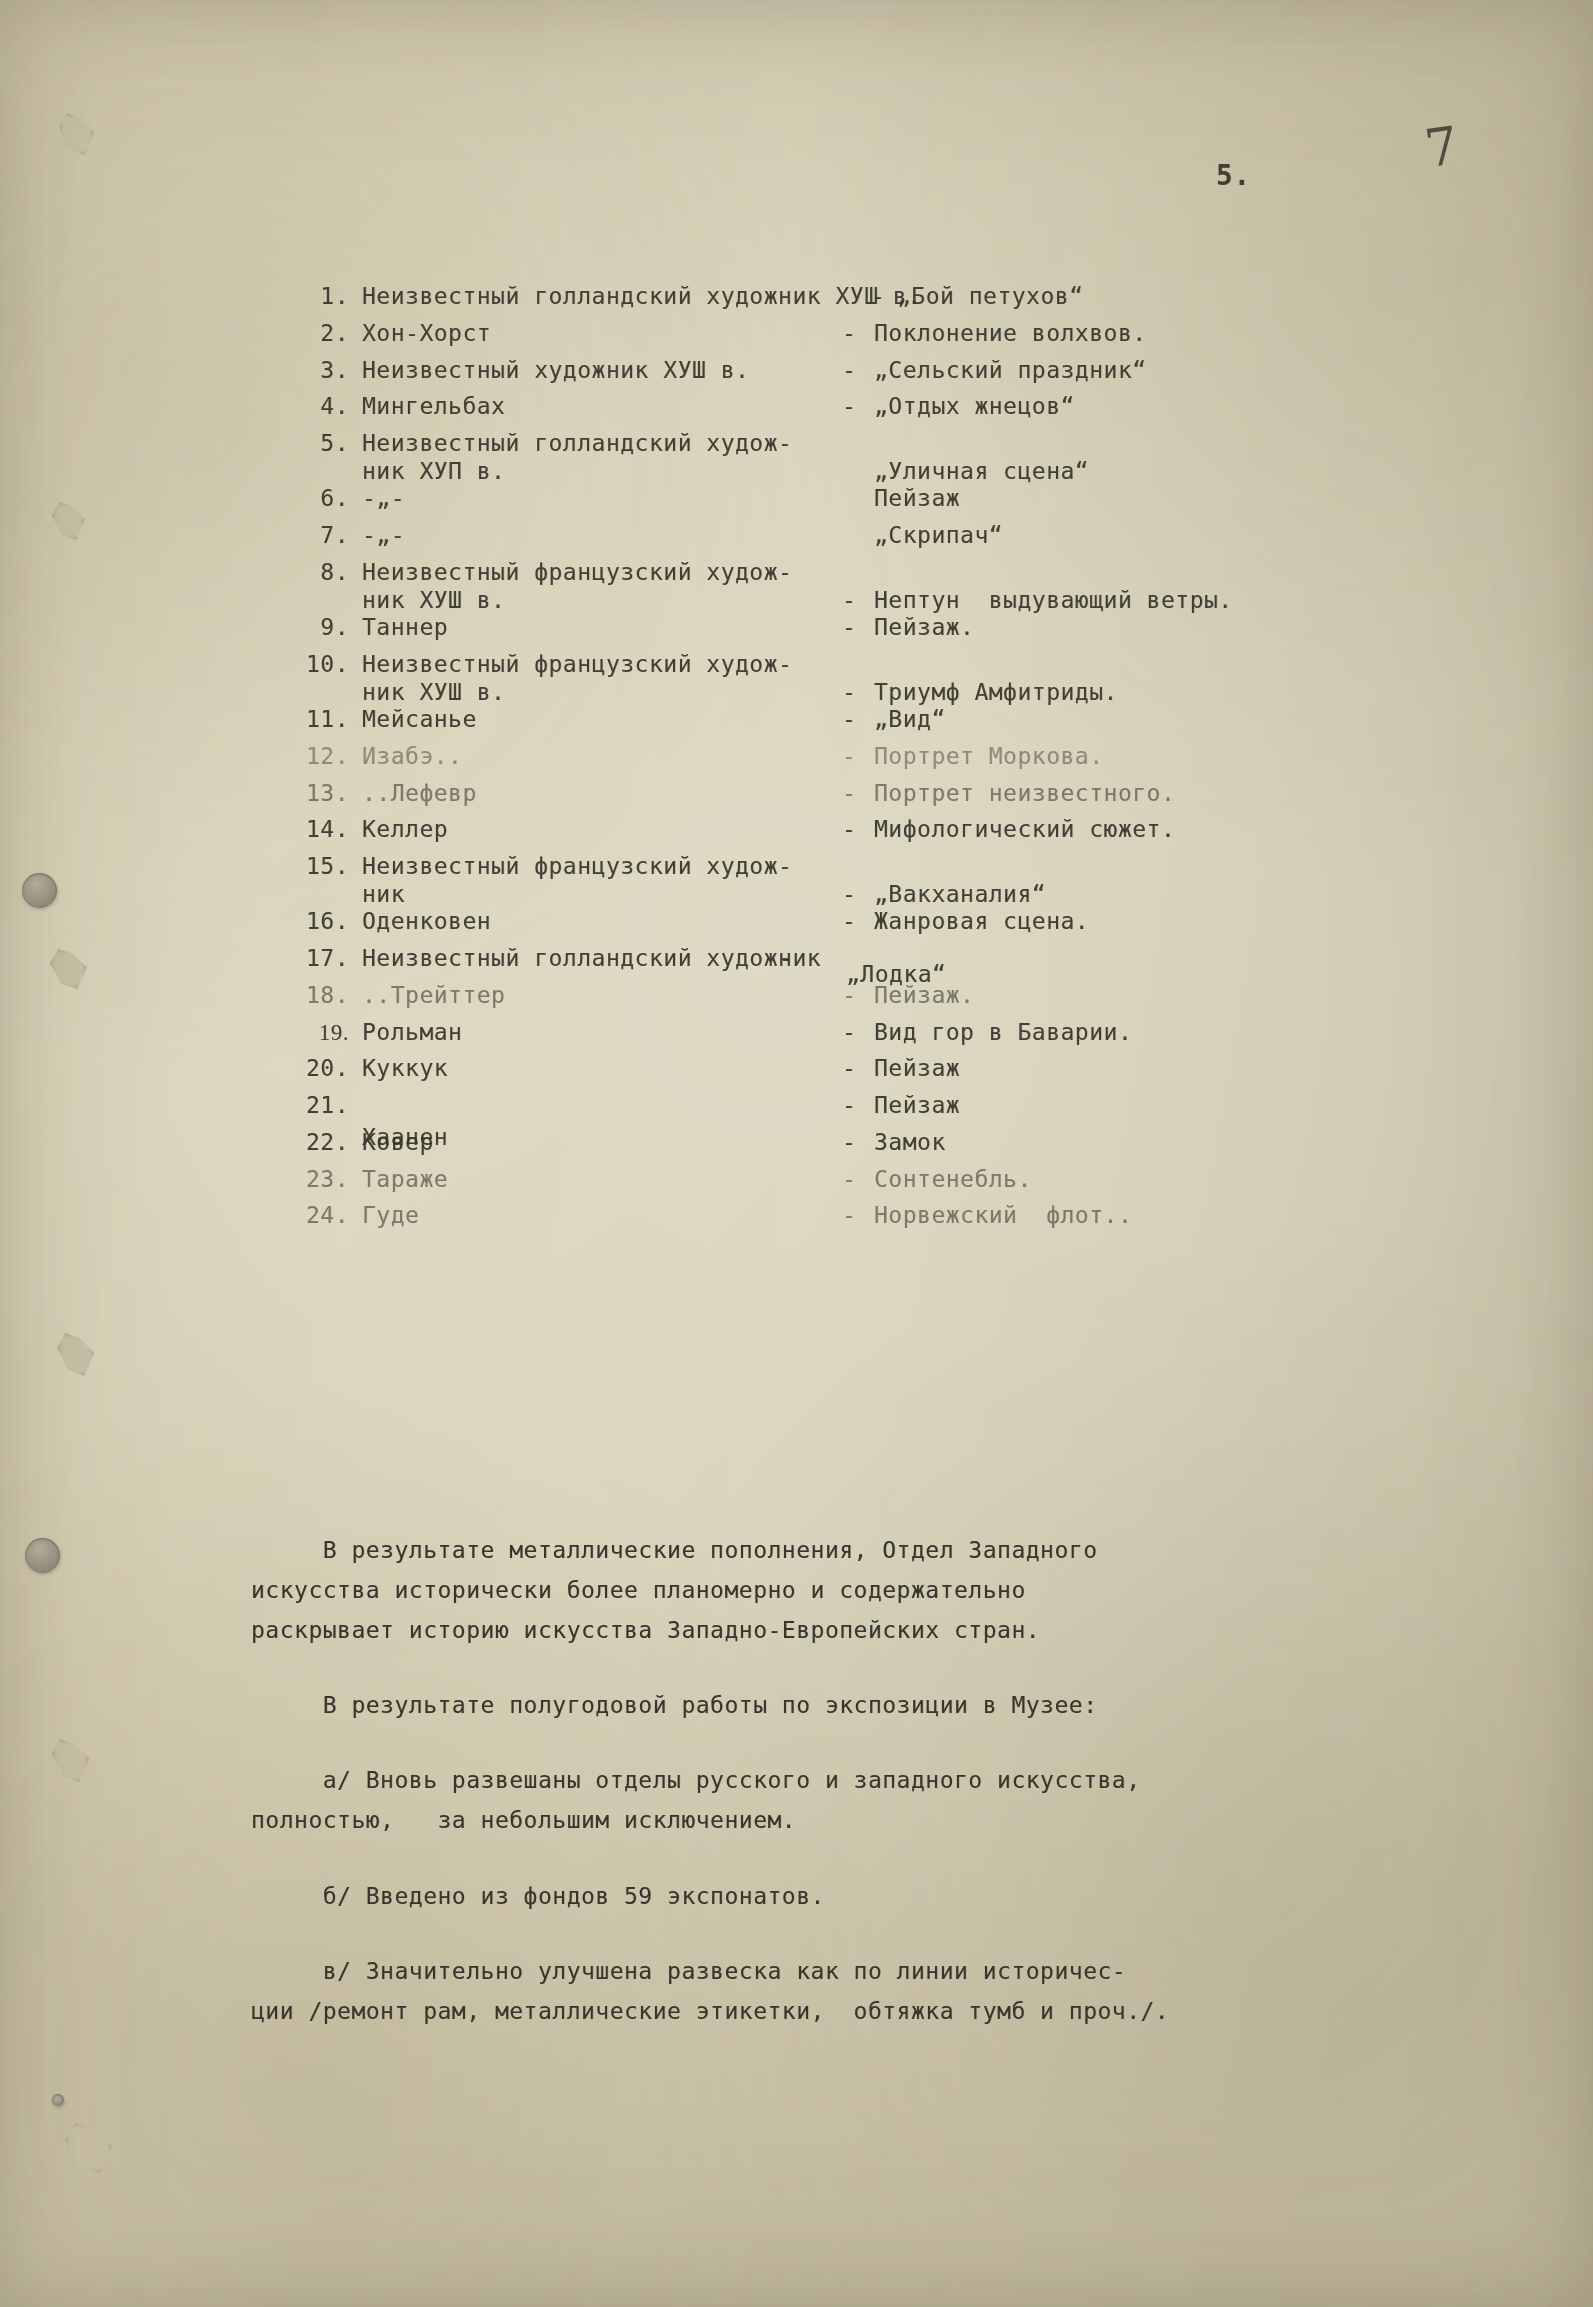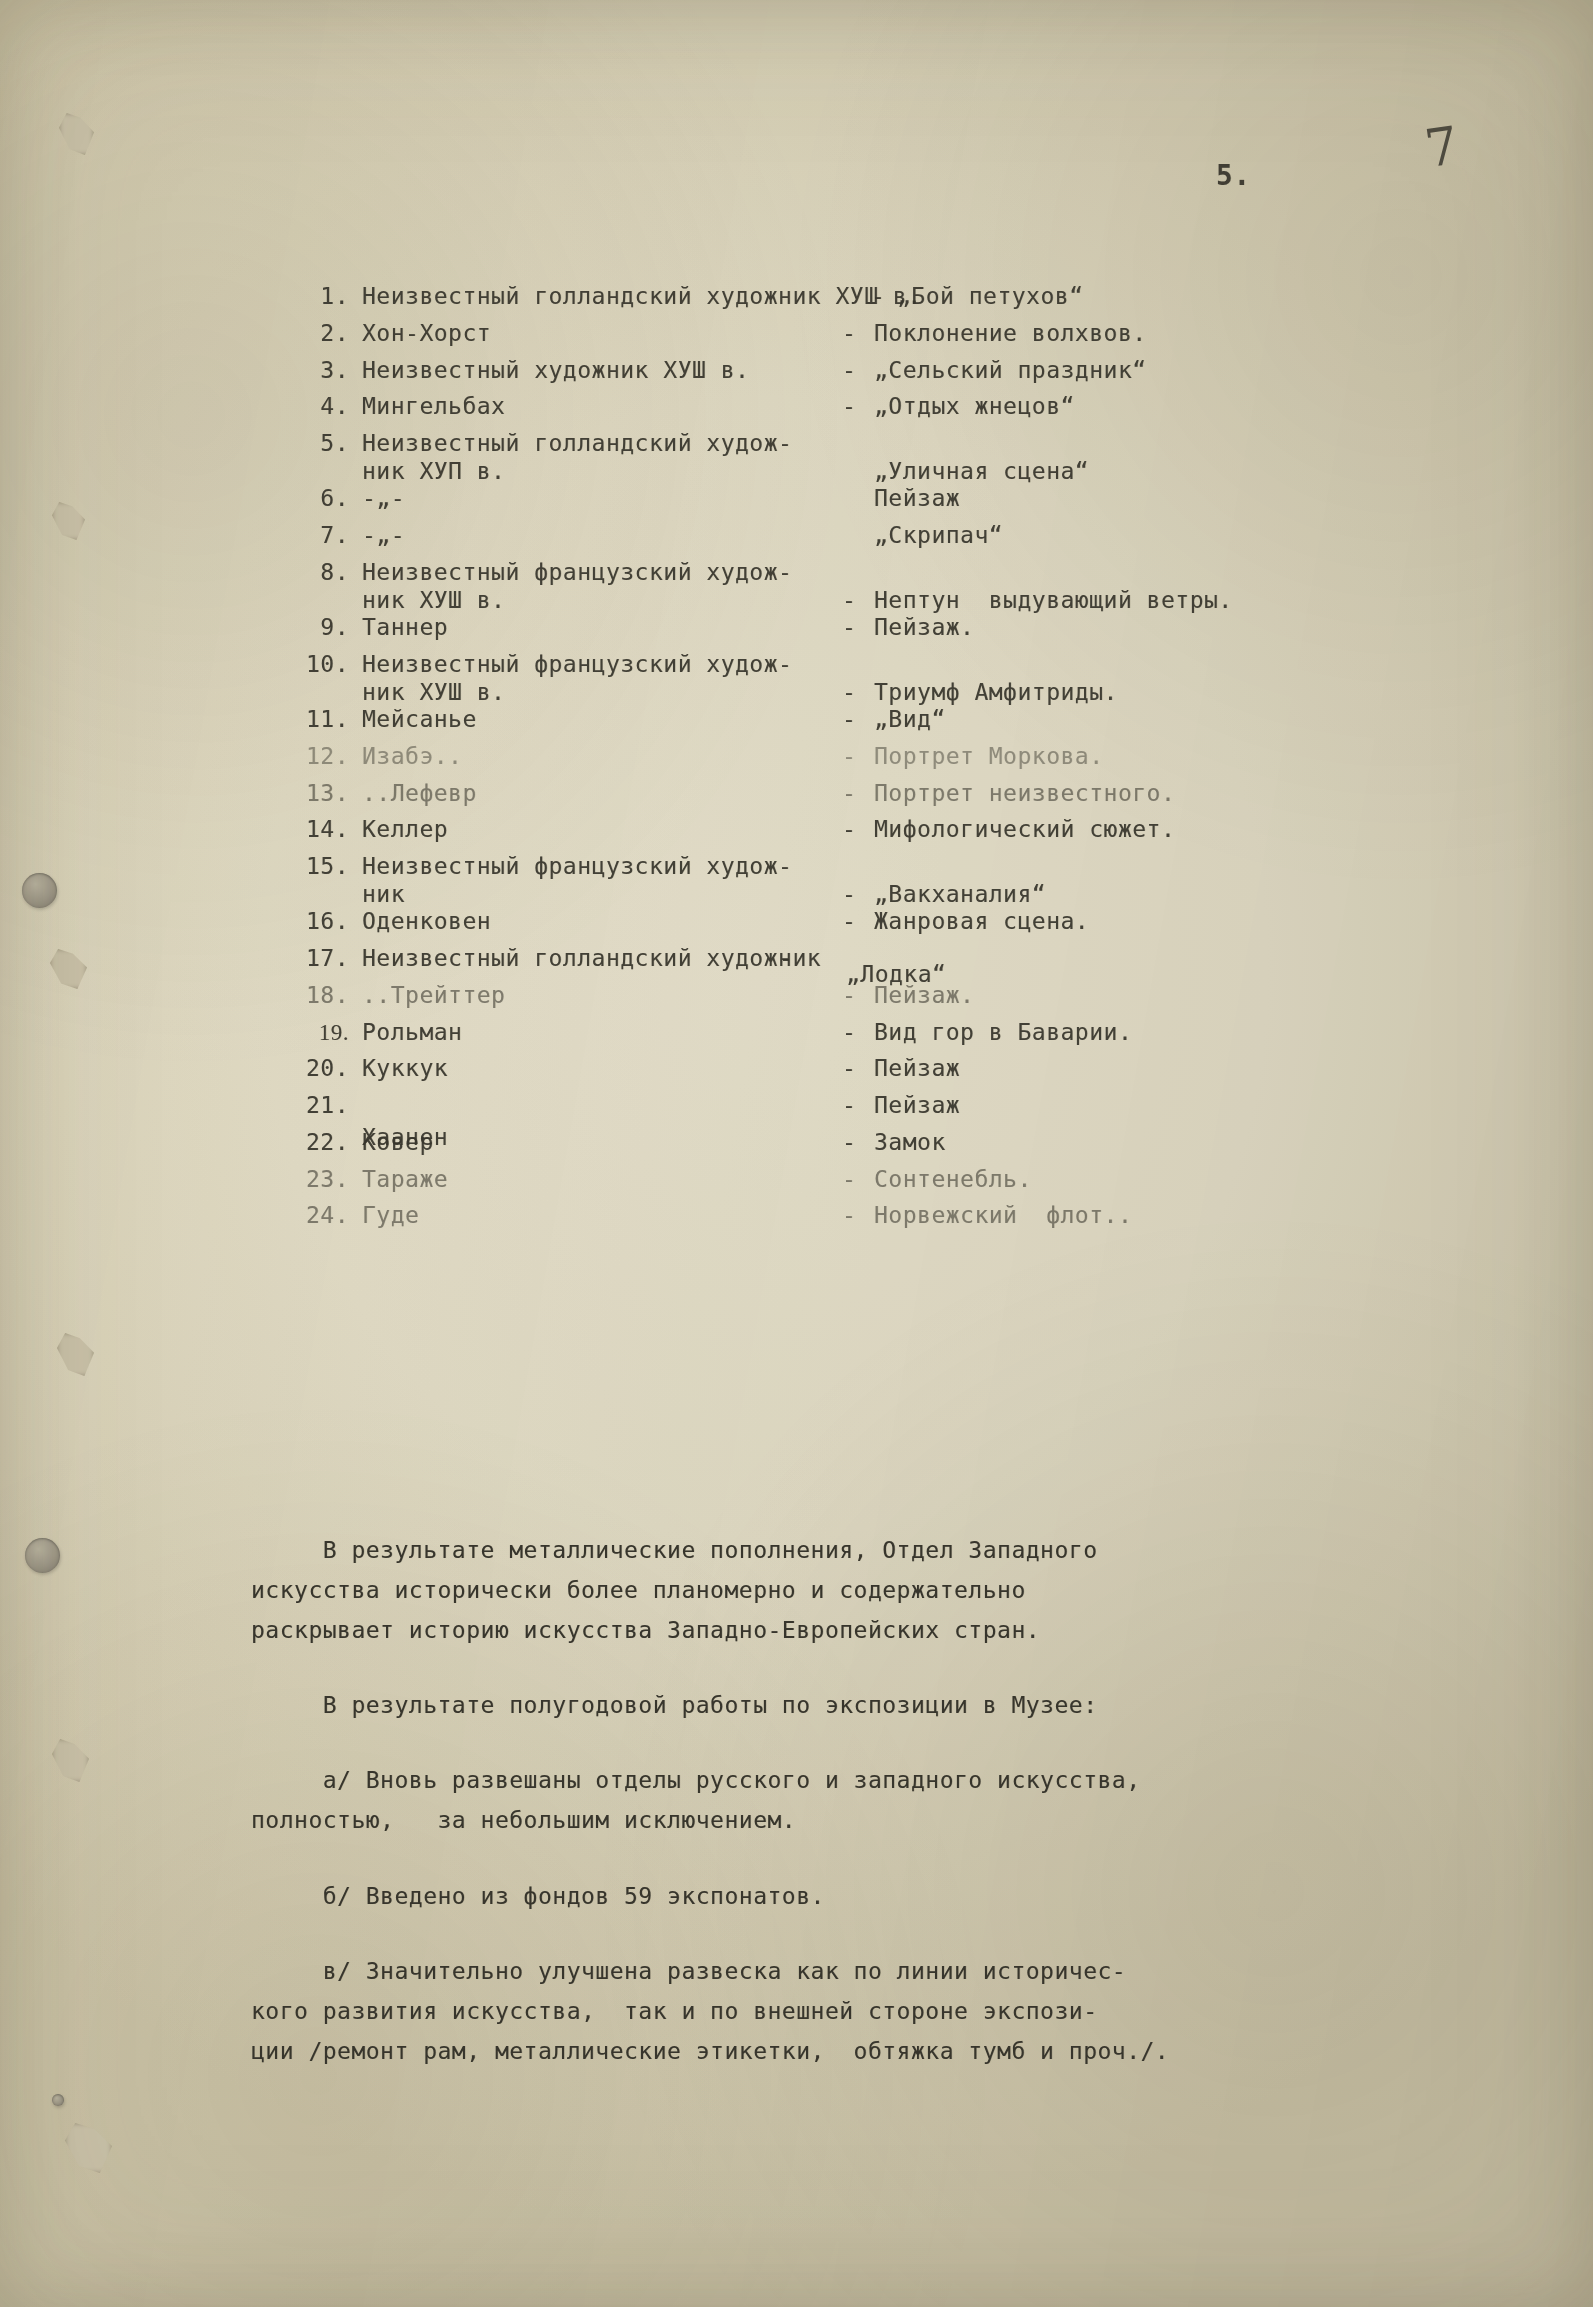--- a/index.html
+++ b/index.html
@@ -294,20 +294,20 @@
           <span class="tw" style="position: absolute; left: 545px; top: 0px;">-</span>
           <span class="tw" style="position: absolute; left: 577px; top: 0px;">Норвежский  флот..</span>
         </div>
       </div>
 
     <div id="paras-root">
         <div class="para" style="left: 251px; top: 1530px; width: 1304px;"><div>     В результате металлические пополнения, Отдел Западного</div><div>искусства исторически более планомерно и содержательно</div><div>раскрывает историю искусства Западно-Европейских стран.</div></div>
         <div class="para" style="left: 251px; top: 1685px; width: 1304px;"><div>     В результате полугодовой работы по экспозиции в Музее:</div></div>
         <div class="para" style="left: 251px; top: 1760px; width: 1304px;"><div>     а/ Вновь развешаны отделы русского и западного искусства,</div><div>полностью,   за небольшим исключением.</div></div>
         <div class="para" style="left: 251px; top: 1876px; width: 1304px;"><div>     б/ Введено из фондов 59 экспонатов.</div></div>
-        <div class="para" style="left: 251px; top: 1951px; width: 1304px;"><div>     в/ Значительно улучшена развеска как по линии историчес-</div><div>кого развития искусства,  так и по внешней стороне экспози-</div><div>ции /ремонт рам, металлические этикетки,  обтяжка тумб и проч./.</div></div>
+        <div class="para" style="left: 251px; top: 1951px; width: 1304px;"><div>     в/ Значительно улучшена развеска как по линии историчес-</div><div>ции /ремонт рам, металлические этикетки,  обтяжка тумб и проч./.</div></div>
       </div>
 
   </div>
 
   <div class="edge-shadow"></div>
 </div>
 
 
 </body></html>

